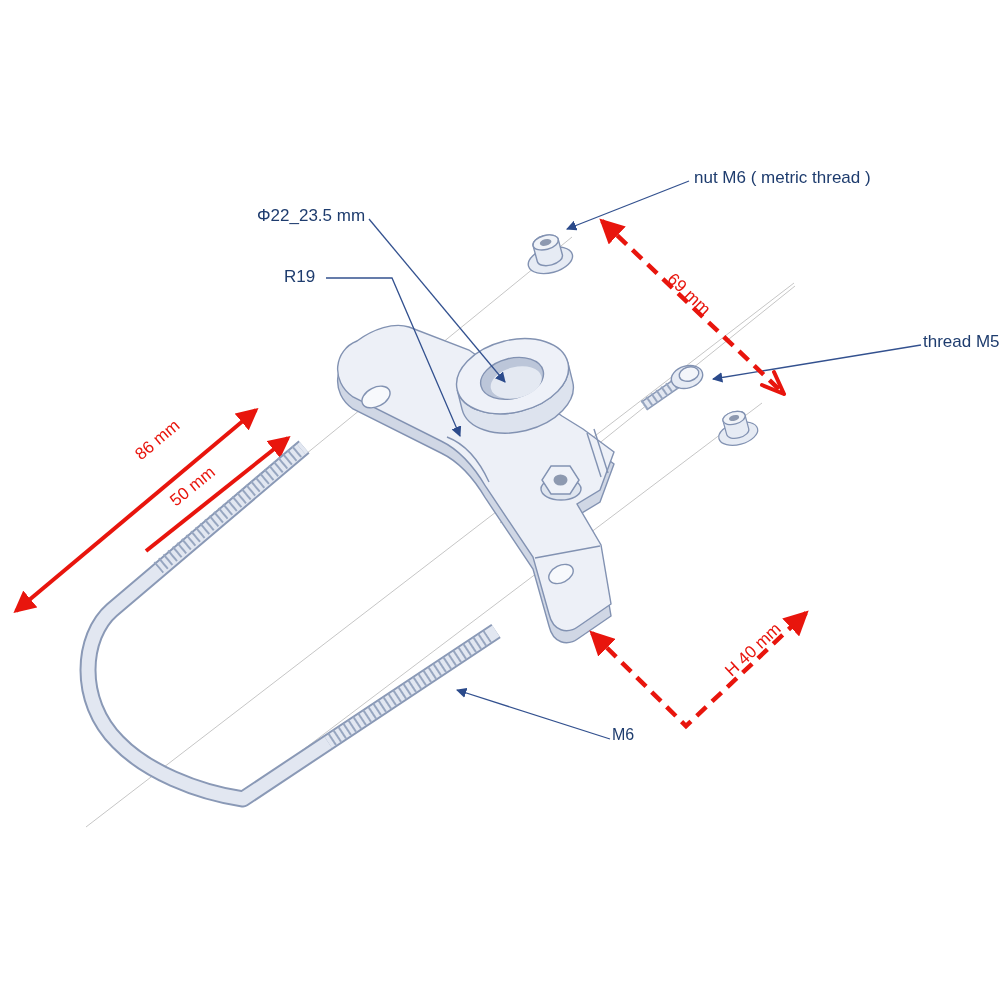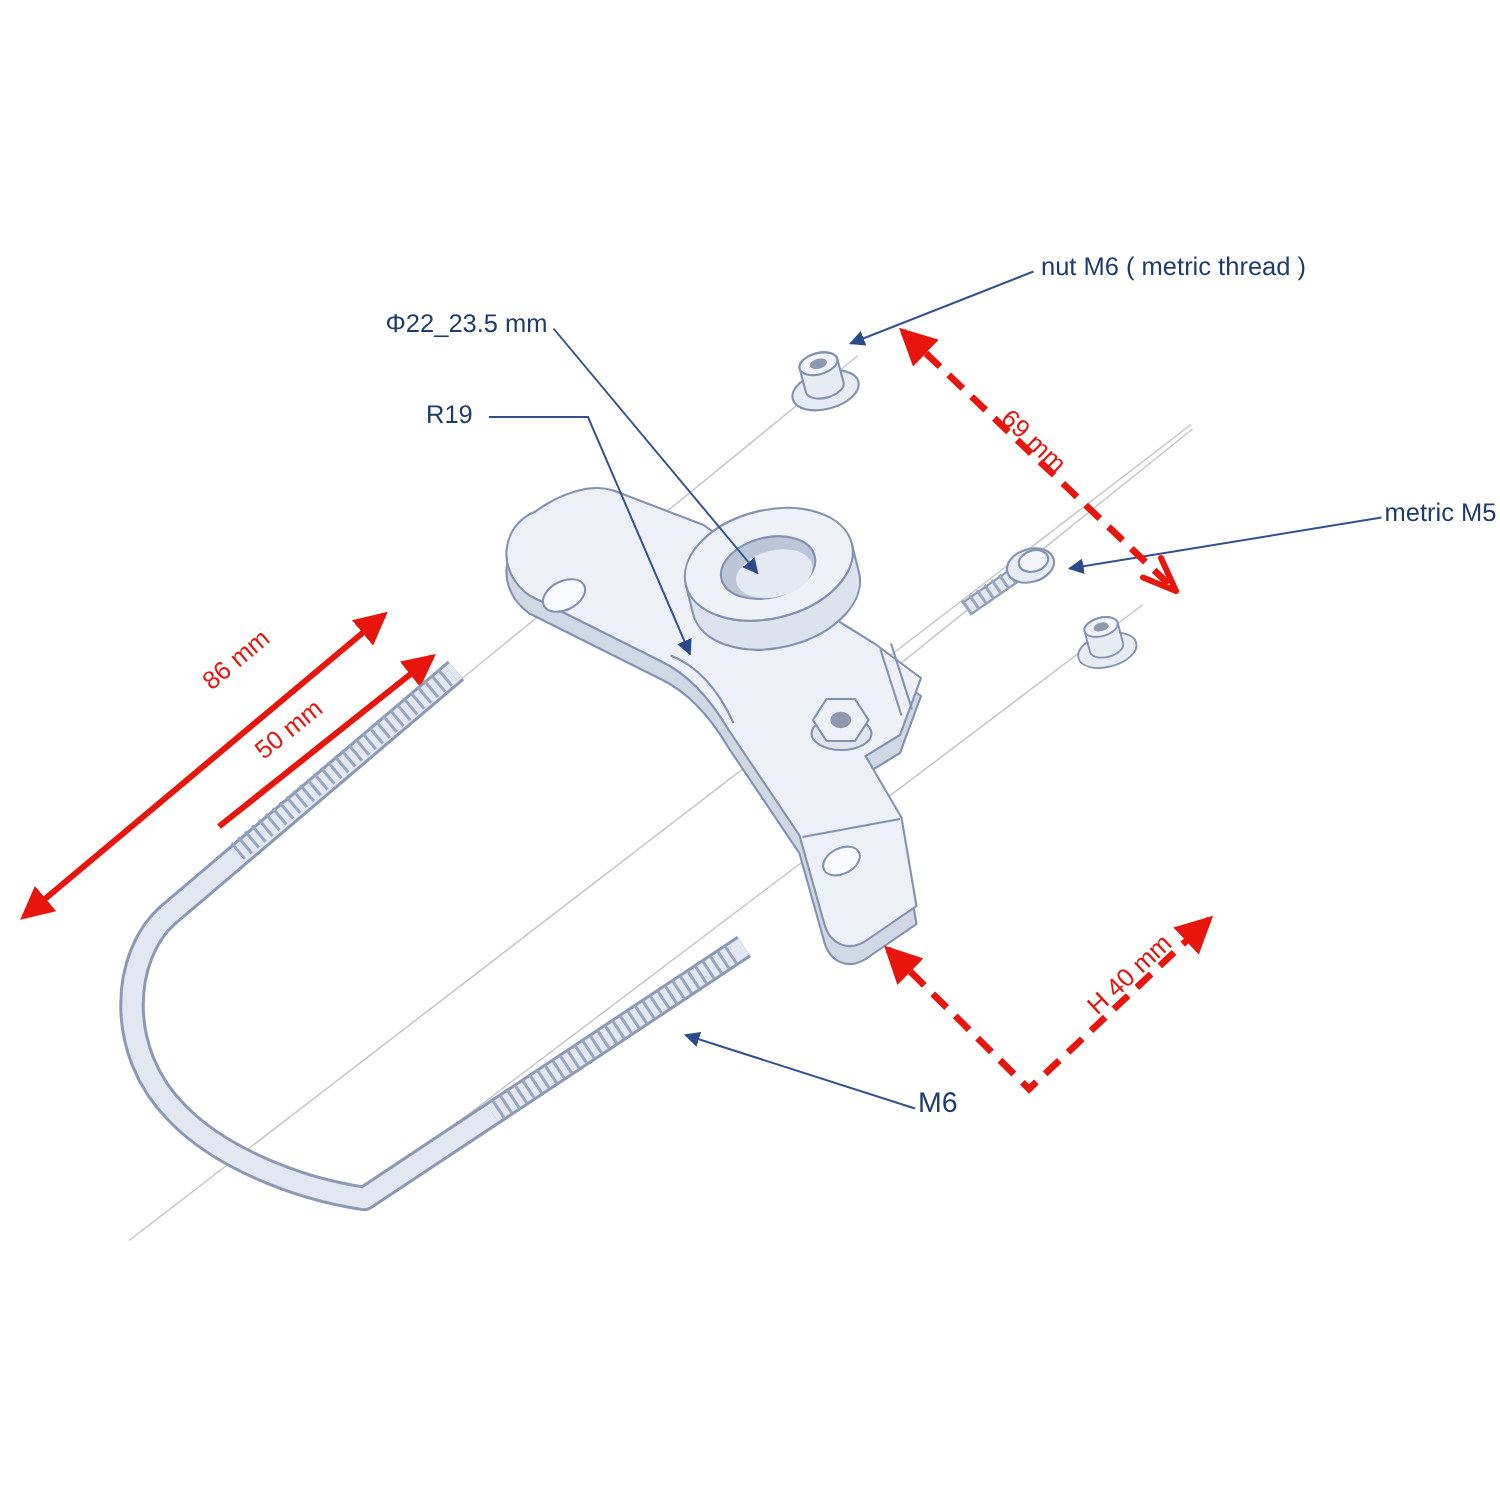--- a/index.html
+++ b/index.html
@@ -5,21 +5,21 @@
   html,body { margin:0; padding:0; background:#ffffff; }
   .stage {
     position:relative; width:1000px; height:1000px; background:#ffffff;
     overflow:hidden; font-family:Liberation Sans, sans-serif;
   }
   .stage svg { position:absolute; left:0; top:0; }
   .lbl {
     position:absolute; color:#1e3c6e; color:var(--label-text,#1e3c6e);
     font-size:17px; white-space:nowrap; line-height:1.1;
   }
-  .lbl.big { font-size:19px; }
+  .lbl.big { font-size:16px; }
   .dim {
     position:absolute; color:#e8150d; color:var(--dimension-red,#e8150d);
     font-size:17px; white-space:nowrap; transform-origin:left top; line-height:1.1;
   }
   
   .cline   { stroke:#c6c6c6; stroke:var(--construction-line,#c6c6c6); stroke-width:1; }
   .outline { stroke:#8292b2; stroke:var(--part-outline,#8292b2); stroke-width:1.4; }
   .face    { fill:#edf0f7; fill:var(--part-fill,#edf0f7); }
   .side    { fill:#d0d7e5; }
   .leader  { stroke:#33518f; stroke-width:1.3; fill:none; }
@@ -116,21 +116,21 @@
     <g>
       <line class="rdim rdashed" x1="602" y1="221" x2="784" y2="394" marker-start="url(#arrow-red)"></line>
       <path class="rchev" d="M 784,394 L 762,385 M 784,394 L 774,372"></path>
       <polyline class="rdim rdashed" points="592,633 686,726 806,613" marker-start="url(#arrow-red)" marker-end="url(#arrow-red)"></polyline>
     </g>
   </svg>
 
   <div class="lbl" style="left:694px; top:169px;">nut M6 ( metric thread )</div>
   <div class="lbl" style="left:257px; top:207px;text-align:right;">Φ22_23.5 mm</div>
   <div class="lbl" style="left:284px; top:268px;">R19</div>
-  <div class="lbl" style="left:923px; top:333px;">metric M5</div>
+  <div class="lbl" style="left:923px; top:333px;">thread M5</div>
   <div class="lbl big" style="left:612px; top:726px;">M6</div>
 
   <div class="dim" style="left:132px; top:450px; transform:rotate(-40deg);">86 mm</div>
   <div class="dim" style="left:167px; top:496px; transform:rotate(-39deg);">50 mm</div>
   <div class="dim" style="left:676px; top:270px; transform:rotate(43.5deg);">69 mm</div>
   <div class="dim" style="left:722px; top:667px; transform:rotate(-43deg);">H 40 mm</div>
 
 </div>
 
 </body></html>

